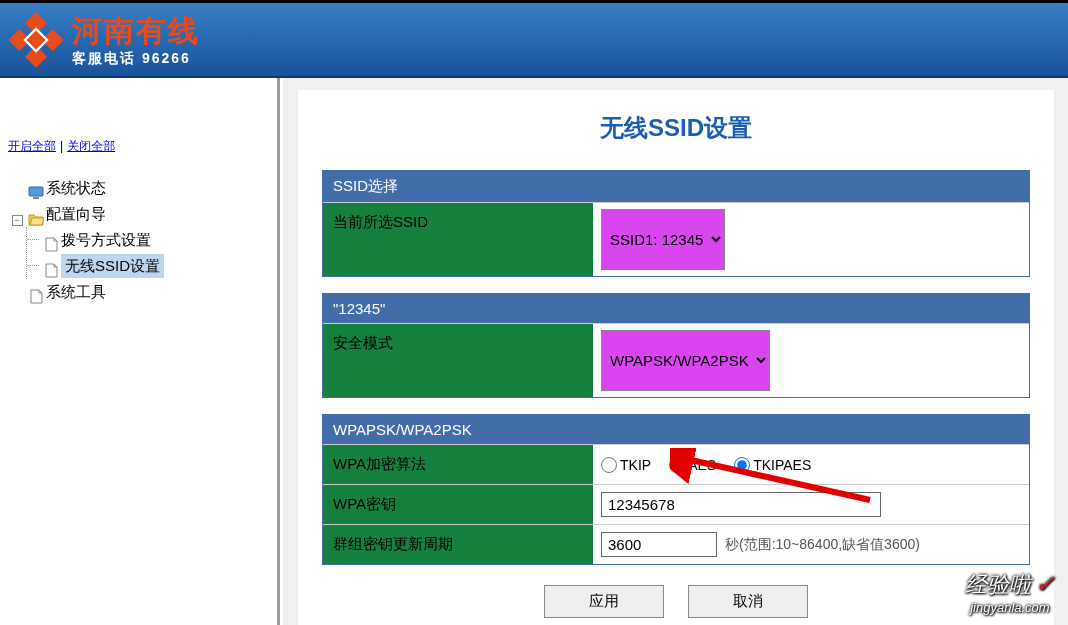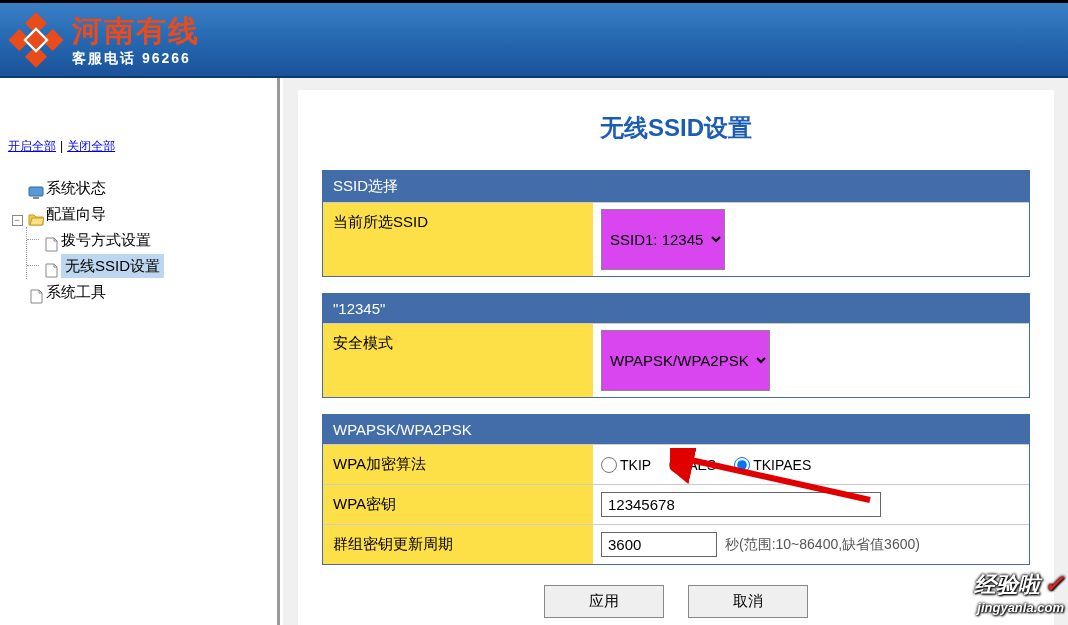--- a/index.html
+++ b/index.html
@@ -191,21 +191,21 @@
     }
     .form-row {
       display: flex;
       border-top: 1px solid #ccc;
     }
     .form-row:first-of-type {
       border-top: none;
     }
     .form-label {
       width: 270px;
-      background: #fde047;
+      background: #15803d;
       padding: 10px 10px;
       font-size: 15px;
     }
     .form-control {
       flex: 1;
       padding: 6px 8px;
       display: flex;
       align-items: center;
       gap: 8px;
     }
@@ -258,26 +258,26 @@
     }
     
     .annotation-arrow {
       position: absolute;
       pointer-events: none;
       z-index: 100;
     }
     
     .watermark {
       position: absolute;
-      right: 4px;
+      right: 13px;
       bottom: 10px;
-      text-align: right;
+      text-align: center;
       color: #fff;
       text-shadow: 0 0 3px #000, 0 0 3px #000, 1px 1px 2px #000;
-      font-weight: bold;
+      font-weight: normal;
     }
     .watermark .wm-top {
       font-size: 22px;
       font-style: italic;
     }
     .watermark .wm-check {
       color: #d22;
       font-size: 24px;
       margin-left: 4px;
     }

